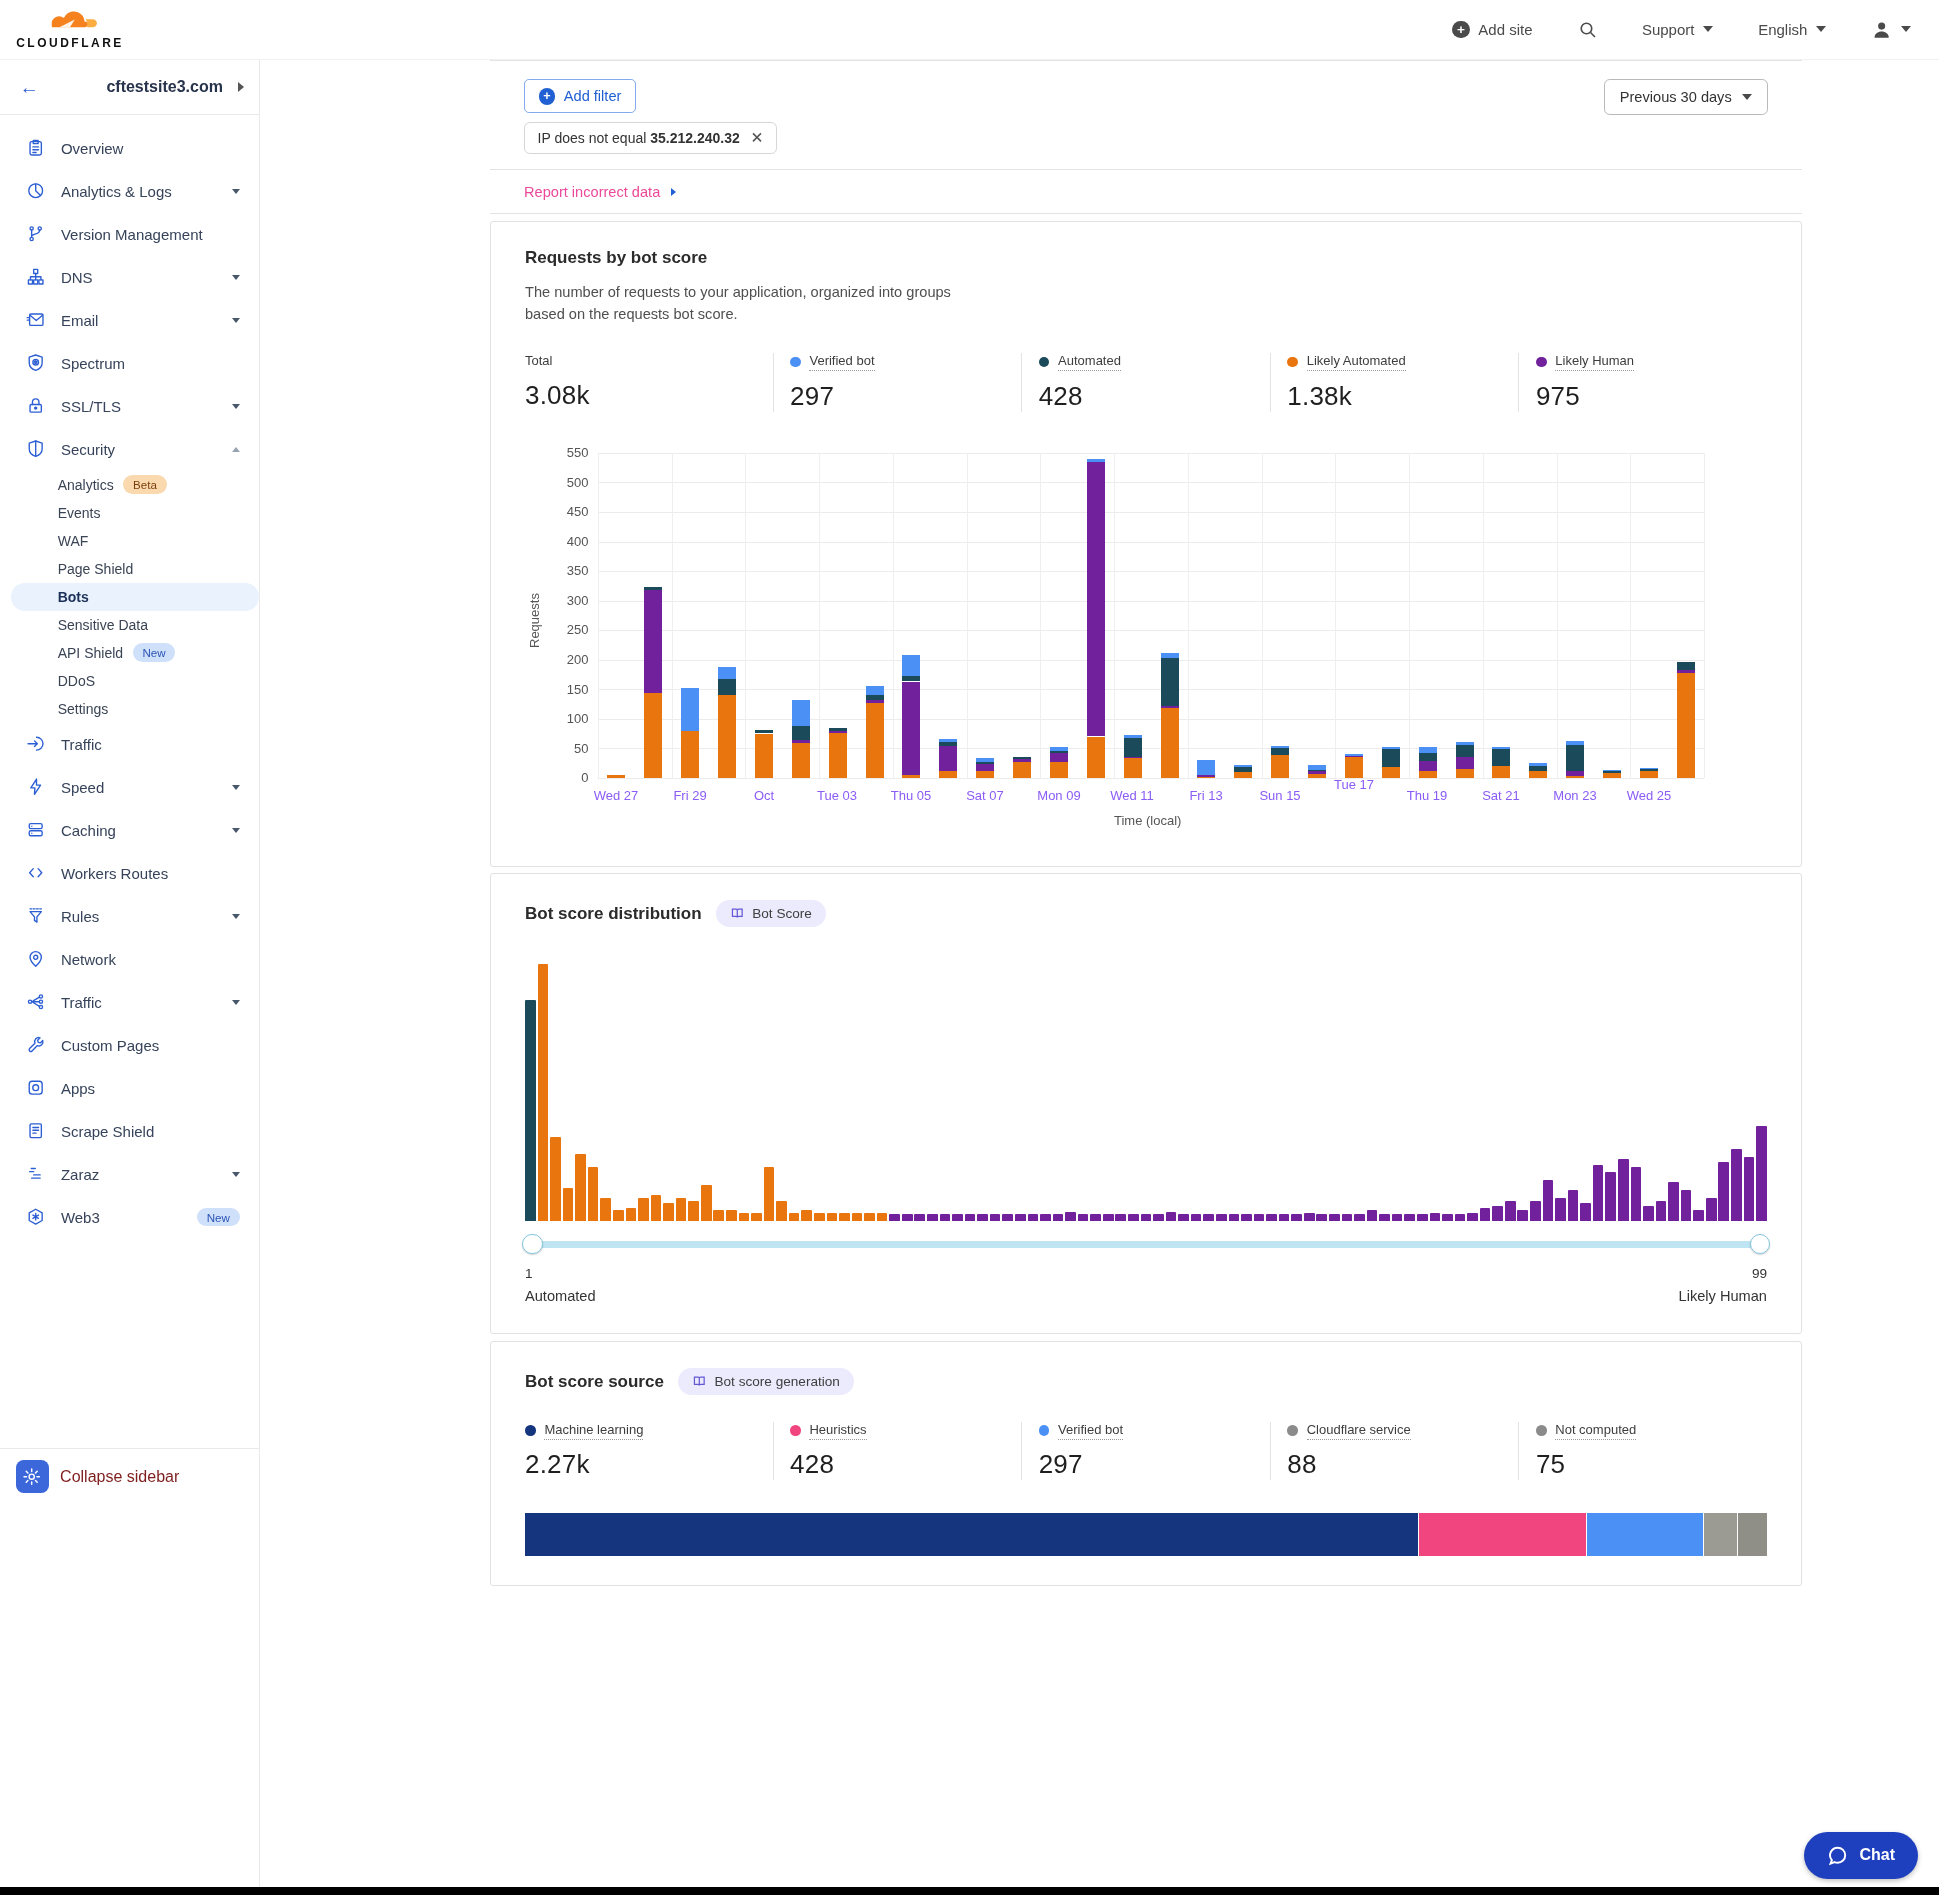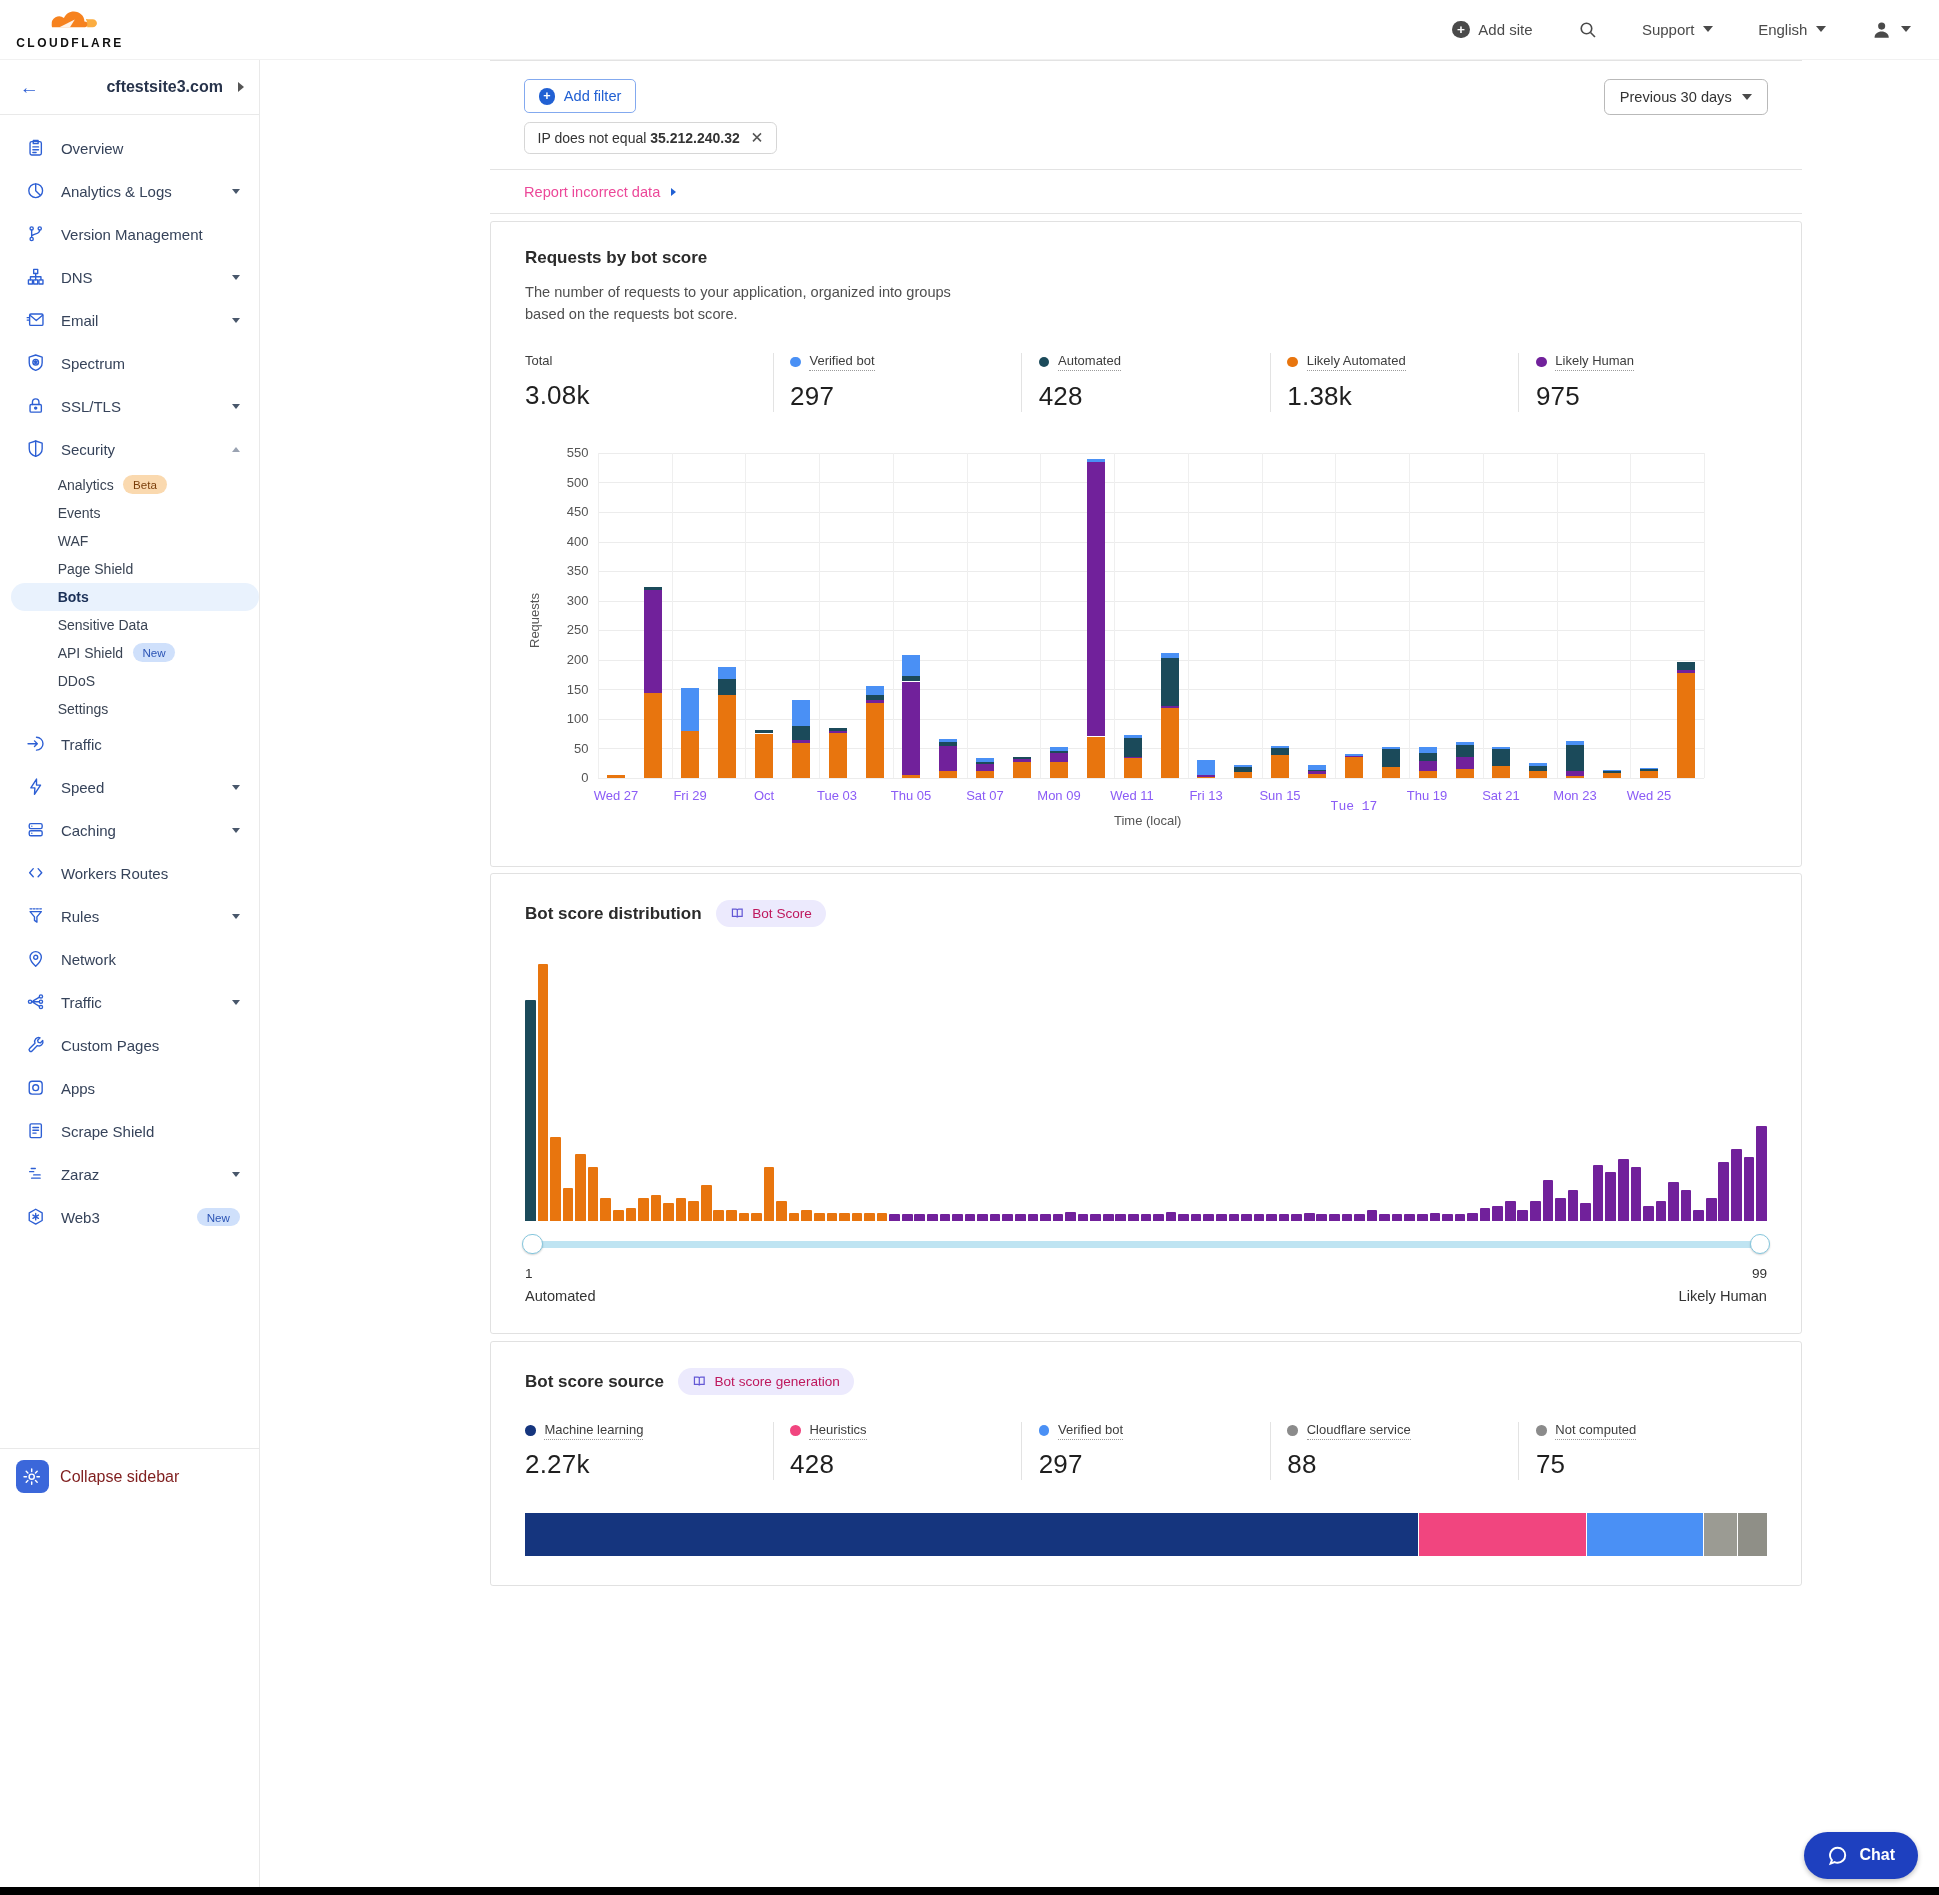--- a/index.html
+++ b/index.html
@@ -52,21 +52,21 @@
   .chip b { font-weight:bold; }
   .chip-x { color:#555; font-size:15.5px; line-height:1; cursor:pointer; }
   .btn-range { display:inline-flex; align-items:center; gap:10.7px; border:1px solid #b9b9b9; border-radius:5.8px; padding:8.7px 14.6px; font-size:14.6px; color:#333; background:#fff; cursor:pointer; }
   .report-row { padding:13.6px 34px; font-size:14.6px; color:#ec4899; display:flex; align-items:center; gap:11px; cursor:pointer; }
   .report-caret { width:0; height:0; border-top:4.9px solid transparent; border-bottom:4.9px solid transparent; border-left:5.8px solid #2160d3; }
 
   
   .card { border:1px solid #e1e1e1; border-radius:2.9px; margin-top:6.8px; padding:26px 34px 29px; }
   .card-title-row { display:flex; align-items:center; gap:14.6px; }
   .card-title { font-size:17px; font-weight:bold; color:#2b2b2b; }
-  .badge-pill { display:inline-flex; align-items:center; gap:7.8px; background:#eceafd; color:#be185d; font-size:13.6px; padding:5.8px 13.6px; border-radius:14.6px; cursor:pointer; }
+  .badge-pill { display:inline-flex; align-items:center; gap:7.8px; background:#eceafd; color:#404040; font-size:13.6px; padding:5.8px 13.6px; border-radius:14.6px; cursor:pointer; }
   .badge-pill svg { width:14.6px; height:14.6px; }
   .card-desc { font-size:14.6px; color:#4f4f4f; margin-top:12.6px; line-height:1.55; max-width:427px; }
 
   
   .stats-row { display:flex; margin-top:27px; }
   .stat-cell { width:248px; }
   .stat-cell + .stat-cell { border-left:1px solid #e3e3e3; padding-left:16.5px; width:249px; }
   .stat-top { display:flex; align-items:center; gap:8.7px; }
   .dot { width:10.7px; height:10.7px; border-radius:50%; flex-shrink:0; }
   .stat-label { font-size:13px; color:#3d3d3d; border-bottom:1.5px dotted #9a9a9a; padding-bottom:1.9px; cursor:pointer; }
@@ -602,21 +602,21 @@
             <div class="xtick" style="left: 57px; top: 339px;">Wed 27</div>
             <div class="xtick" style="left: 131px; top: 339px;">Fri 29</div>
             <div class="xtick" style="left: 205px; top: 339px;">Oct</div>
             <div class="xtick" style="left: 278px; top: 339px;">Tue 03</div>
             <div class="xtick" style="left: 352px; top: 339px;">Thu 05</div>
             <div class="xtick" style="left: 426px; top: 339px;">Sat 07</div>
             <div class="xtick" style="left: 500px; top: 339px;">Mon 09</div>
             <div class="xtick" style="left: 573px; top: 339px;">Wed 11</div>
             <div class="xtick" style="left: 647px; top: 339px;">Fri 13</div>
             <div class="xtick" style="left: 721px; top: 339px;">Sun 15</div>
-            <div class="xtick" style="left: 795px; top: 350px; font-family: Liberation Mono, monospace;">Tue 17</div>
+            <div class="xtick" style="left: 795px; top: 328px;">Tue 17</div>
             <div class="xtick" style="left: 868px; top: 339px;">Thu 19</div>
             <div class="xtick" style="left: 942px; top: 339px;">Sat 21</div>
             <div class="xtick" style="left: 1016px; top: 339px;">Mon 23</div>
             <div class="xtick" style="left: 1090px; top: 339px;">Wed 25</div>
             <div class="ylab" style="left: 1.9px; top: 199px;">Requests</div>
             <div class="xlab" style="left: 589px; top: 364px;">Time (local)</div>
           </div>
       </div>
 
       <div class="card">

